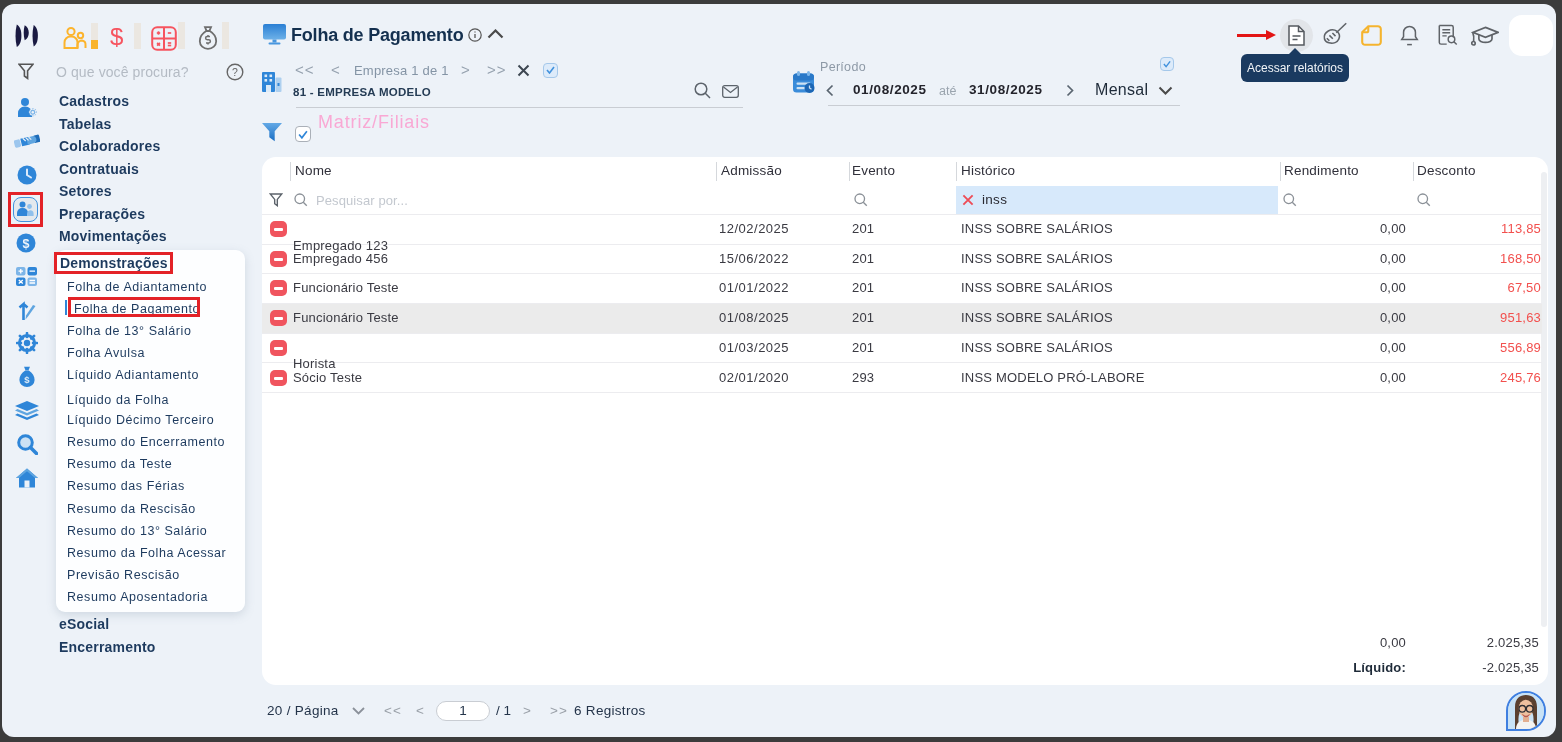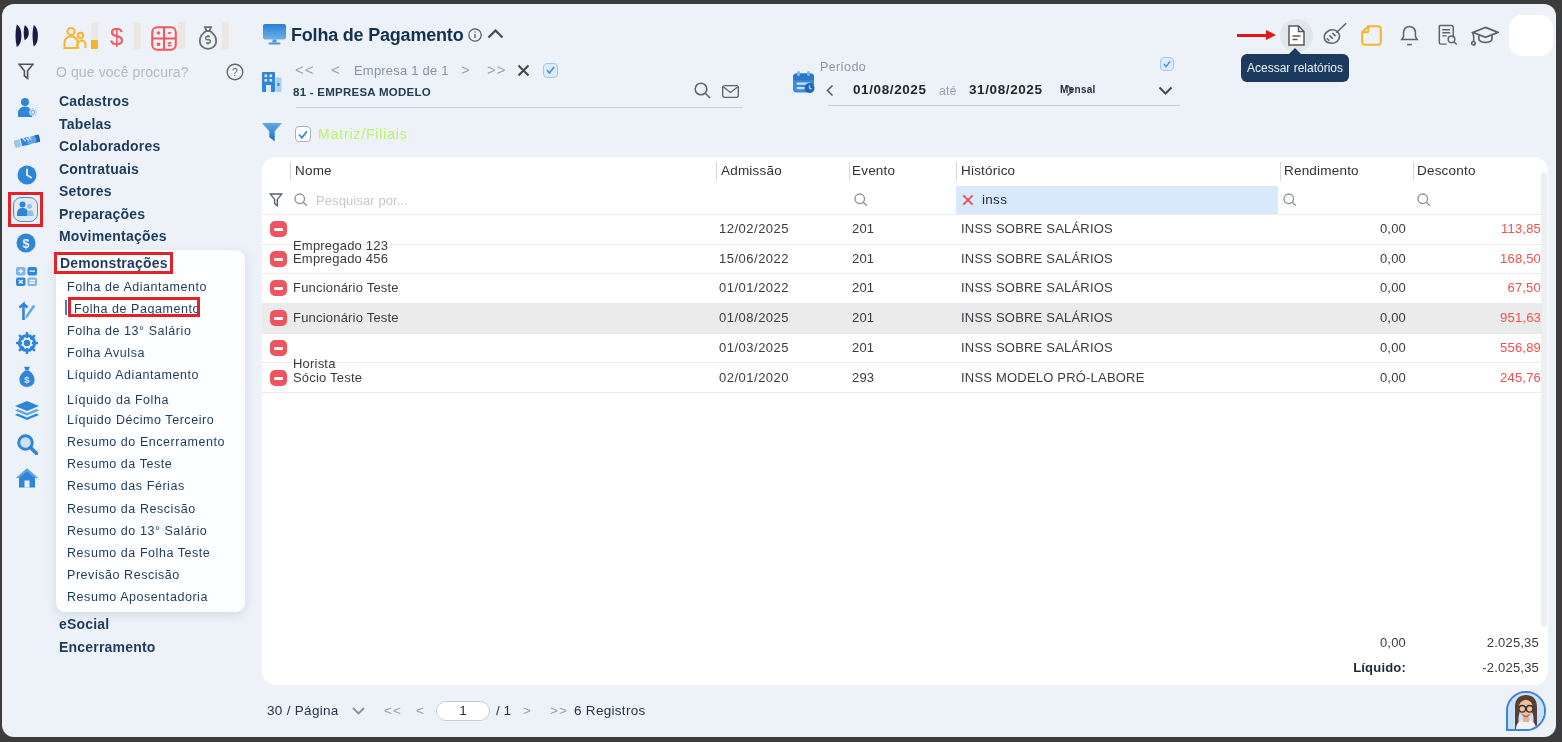--- a/index.html
+++ b/index.html
@@ -89,21 +89,21 @@
 <div class="t sub" style="left:67px;top:324px">Folha de 13° Salário</div>
 <div class="t sub" style="left:67px;top:346px">Folha Avulsa</div>
 <div class="t sub" style="left:67px;top:368px">Líquido Adiantamento</div>
 <div class="t sub" style="left:67px;top:393px">Líquido da Folha</div>
 <div class="t sub" style="left:67px;top:413px">Líquido Décimo Terceiro</div>
 <div class="t sub" style="left:67px;top:435px">Resumo do Encerramento</div>
 <div class="t sub" style="left:67px;top:457px">Resumo da Teste</div>
 <div class="t sub" style="left:67px;top:479px">Resumo das Férias</div>
 <div class="t sub" style="left:67px;top:502px">Resumo da Rescisão</div>
 <div class="t sub" style="left:67px;top:524px">Resumo do 13° Salário</div>
-<div class="t sub" style="left:67px;top:546px">Resumo da Folha Teste</div>
+<div class="t sub" style="left:67px;top:546px">Resumo da Folha Acessar</div>
 <div class="t sub" style="left:67px;top:568px">Previsão Rescisão</div>
 <div class="t sub" style="left:67px;top:590px">Resumo Aposentadoria</div>
 <div style="position:absolute;left:65px;top:300px;width:2px;height:15px;background:#2f86d8"></div>
 <div style="position:absolute;left:68px;top:297px;width:132px;height:20px;border:3px solid #e32227"></div>
 <div class="t nav" style="left:59px;top:616px">eSocial</div>
 <div class="t nav" style="left:59px;top:639px">Encerramento</div>
 
 <svg style="left:16px;top:97px" width="22" height="21" viewBox="0 0 22 21">
   <circle cx="9" cy="5" r="4" fill="#2f86d8"></circle>
   <path d="M2 20 v-4 a6.5 6.5 0 0 1 6.5-6.5 h1 A6.5 6.5 0 0 1 16 16 v4 z" fill="#2f86d8"></path>
@@ -243,21 +243,21 @@
 <div class="t" style="left:820px;top:59px;font-size:12.5px;color:#8d99a6;letter-spacing:.3px">Período</div>
 <svg style="left:826px;top:84px" width="8" height="13" viewBox="0 0 8 13" fill="none">
       <path d="M6.5 1.5 L1.5 6.5 6.5 11.5" stroke="#5a6570" stroke-width="1.7"></path>
     </svg>
 <div class="t" style="left:853px;top:82px;font-size:13.5px;font-weight:600;color:#24242c;letter-spacing:.6px">01/08/2025</div>
 <div class="t" style="left:939px;top:83px;font-size:12.5px;color:#9aa4ae">até</div>
 <div class="t" style="left:969px;top:82px;font-size:13.5px;font-weight:600;color:#24242c;letter-spacing:.6px">31/08/2025</div>
 <svg style="left:1066px;top:84px" width="8" height="13" viewBox="0 0 8 13" fill="none">
       <path d="M1.5 1.5 L6.5 6.5 1.5 11.5" stroke="#5a6570" stroke-width="1.7"></path>
     </svg>
-<div class="t" style="left:1060px;top:82px;font-size:10px;font-weight:bold;color:#1e2a38;letter-spacing:.3px">Mensal</div>
+<div class="t" style="left:1095px;top:82px;font-size:16px;font-weight:normal;color:#1e2a38;letter-spacing:.3px">Mensal</div>
 <svg style="left:1158px;top:86px" width="15" height="9" viewBox="0 0 15 9" fill="none">
   <path d="M1.5 1.5 L7.5 7.5 13.5 1.5" stroke="#4a4a4a" stroke-width="2"></path>
 </svg>
 <div style="position:absolute;left:1160px;top:57px;width:14px;height:14px;background:#ddebfa;border:1.5px solid #a5c8ea;border-radius:4px"></div>
 <svg style="left:1163px;top:60px" width="8" height="8" viewBox="0 0 9 8">
       <path d="M1 4 l2.5 3 L8 1" stroke="#4292dd" stroke-width="1.6" fill="none"></path>
     </svg>
 <div style="position:absolute;left:828px;top:105px;width:352px;height:1px;background:#c9cdd3"></div>
 
 <svg style="left:262px;top:123px" width="20" height="19" viewBox="0 0 20 19">
@@ -266,21 +266,21 @@
           <stop offset="0" stop-color="#63a9e6"></stop>
           <stop offset="1" stop-color="#1b6fc4"></stop>
         </linearGradient>
       </defs>
   <path d="M0 0 h20 l-7.3 8.2 v10 l-5.4 -4 v-6 z" fill="url(#fg)"></path>
 </svg>
 <div style="position:absolute;left:295px;top:126px;width:16px;height:16px;background:#fff;border:1.3px solid #aab0b8;border-radius:4px"></div>
 <svg style="left:298px;top:130px" width="10" height="9" viewBox="0 0 9 8">
       <path d="M1 4 l2.5 3 L8 1" stroke="#2f86d8" stroke-width="1.5" fill="none"></path>
     </svg>
-<div class="t" style="left:318px;top:126px;font-size:14px;color:#bef264;letter-spacing:.85px">Matriz/Filiais</div>
+<div class="t" style="left:318px;top:114px;font-size:18px;color:#f9a8d4;letter-spacing:.85px">Matriz/Filiais</div>
 
 <div style="position:absolute;left:262px;top:157px;width:1286px;height:528px;background:#fff;border-radius:14px"></div>
 <div style="position:absolute;left:1541px;top:172px;width:6px;height:455px;background:#edeff2;border-radius:3px"></div>
 <div class="tick" style="left:290px"></div>
 <div class="tick" style="left:716px"></div>
 <div class="tick" style="left:849px"></div>
 <div class="tick" style="left:956px"></div>
 <div class="tick" style="left:1280px"></div>
 <div class="tick" style="left:1413px"></div>
 <div class="t hdr" style="left:295px;top:163px">Nome</div>
@@ -371,21 +371,21 @@
 <div class="t cell" style="left:852px;top:370px">293</div>
 <div class="t cell" style="left:961px;top:370px">INSS MODELO PRÓ-LABORE</div>
 <div class="t cell" style="right:156px;top:370px">0,00</div>
 <div class="t cell red" style="right:21px;top:370px">245,76</div>
 
 <div class="t cell" style="right:156px;top:635px">0,00</div>
 <div class="t cell" style="right:23px;top:635px">2.025,35</div>
 <div class="t cell" style="right:156px;top:660px;font-weight:600;color:#1e2a38">Líquido:</div>
 <div class="t cell" style="right:23px;top:660px">-2.025,35</div>
 
-<div class="t" style="left:267px;top:703px;font-size:13.5px;color:#24344a;letter-spacing:.3px">30 / Página</div>
+<div class="t" style="left:267px;top:703px;font-size:13.5px;color:#24344a;letter-spacing:.3px">20 / Página</div>
 <svg style="left:352px;top:707px" width="13" height="8" viewBox="0 0 13 8" fill="none">
       <path d="M1 1 l5.5 5.5 L12 1" stroke="#8b919a" stroke-width="1.8"></path>
     </svg>
 <div class="t" style="left:384px;top:703px;font-size:13.5px;color:#9aa0a8;letter-spacing:1px">&lt;&lt;</div>
 <div class="t" style="left:416px;top:703px;font-size:13.5px;color:#9aa0a8">&lt;</div>
 <div style="position:absolute;left:436px;top:701px;width:54px;height:20px;background:#fff;border:1px solid #c9cdd3;border-radius:10px"></div>
 <div class="t" style="left:436px;top:703px;width:54px;text-align:center;font-size:13.5px;color:#24344a">1</div>
 <div class="t" style="left:496px;top:703px;font-size:13.5px;color:#24344a">/ 1</div>
 <div class="t" style="left:523px;top:703px;font-size:13.5px;color:#9aa0a8">&gt;</div>
 <div class="t" style="left:550px;top:703px;font-size:13.5px;color:#9aa0a8;letter-spacing:1px">&gt;&gt;</div>

